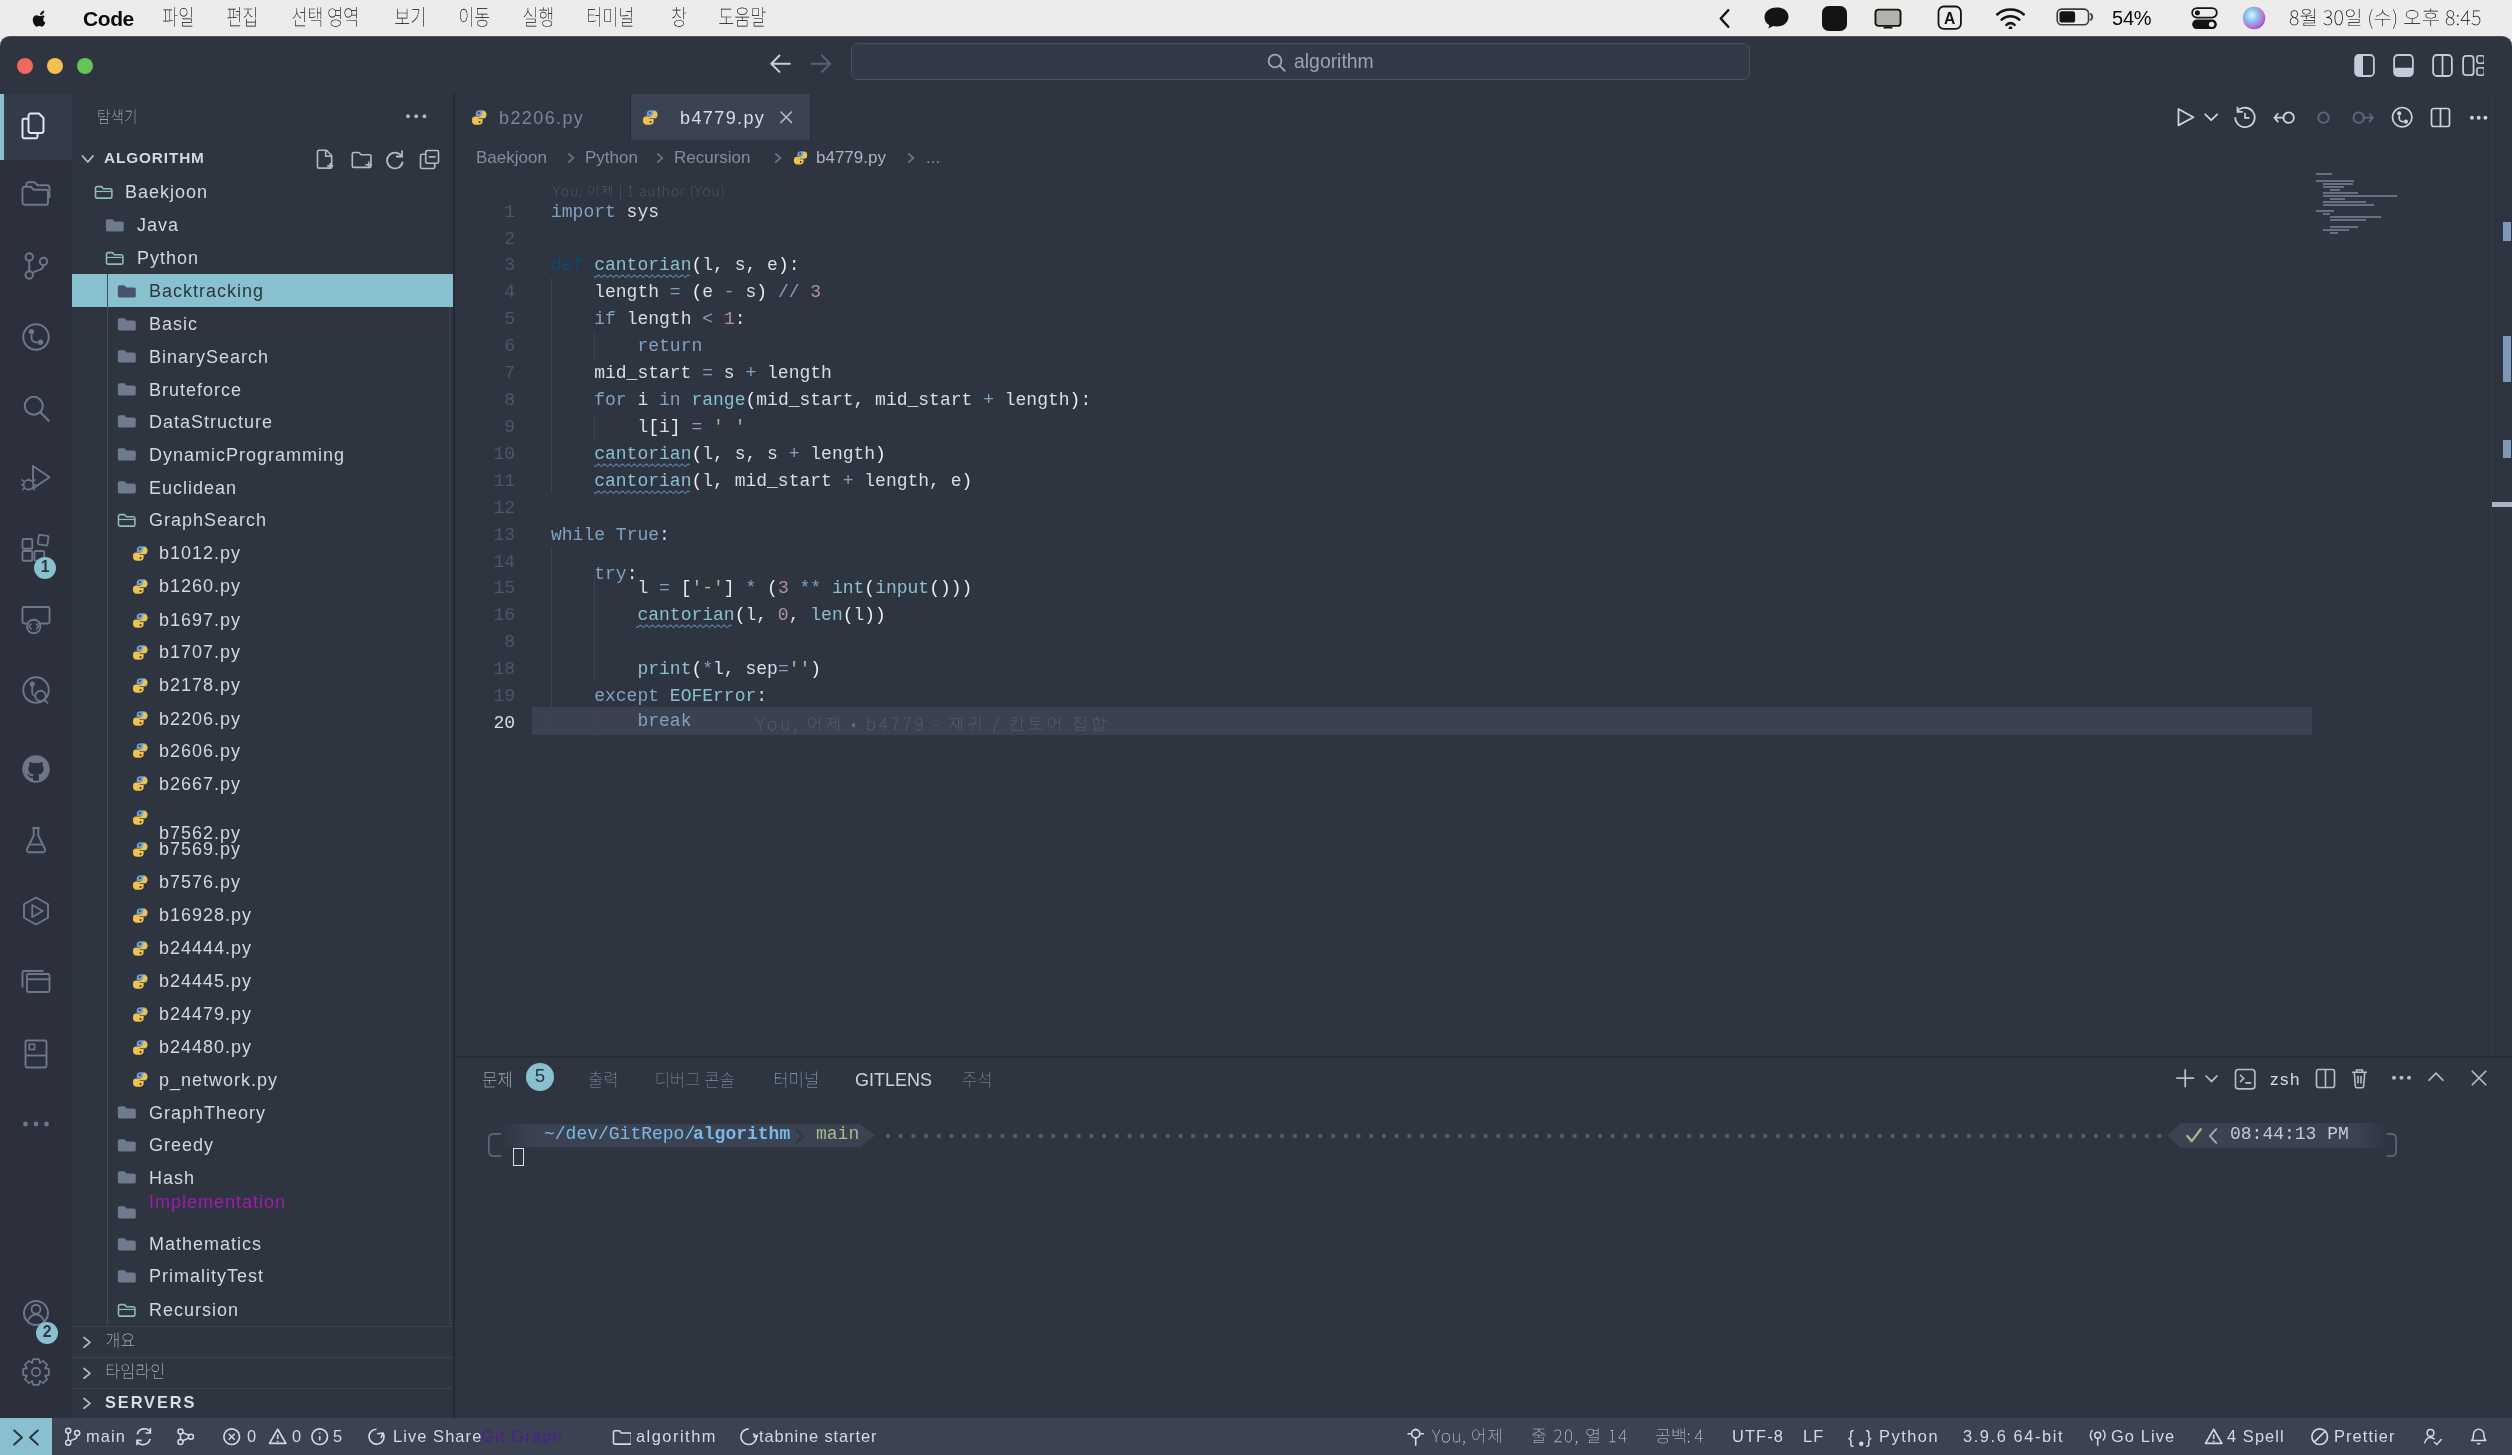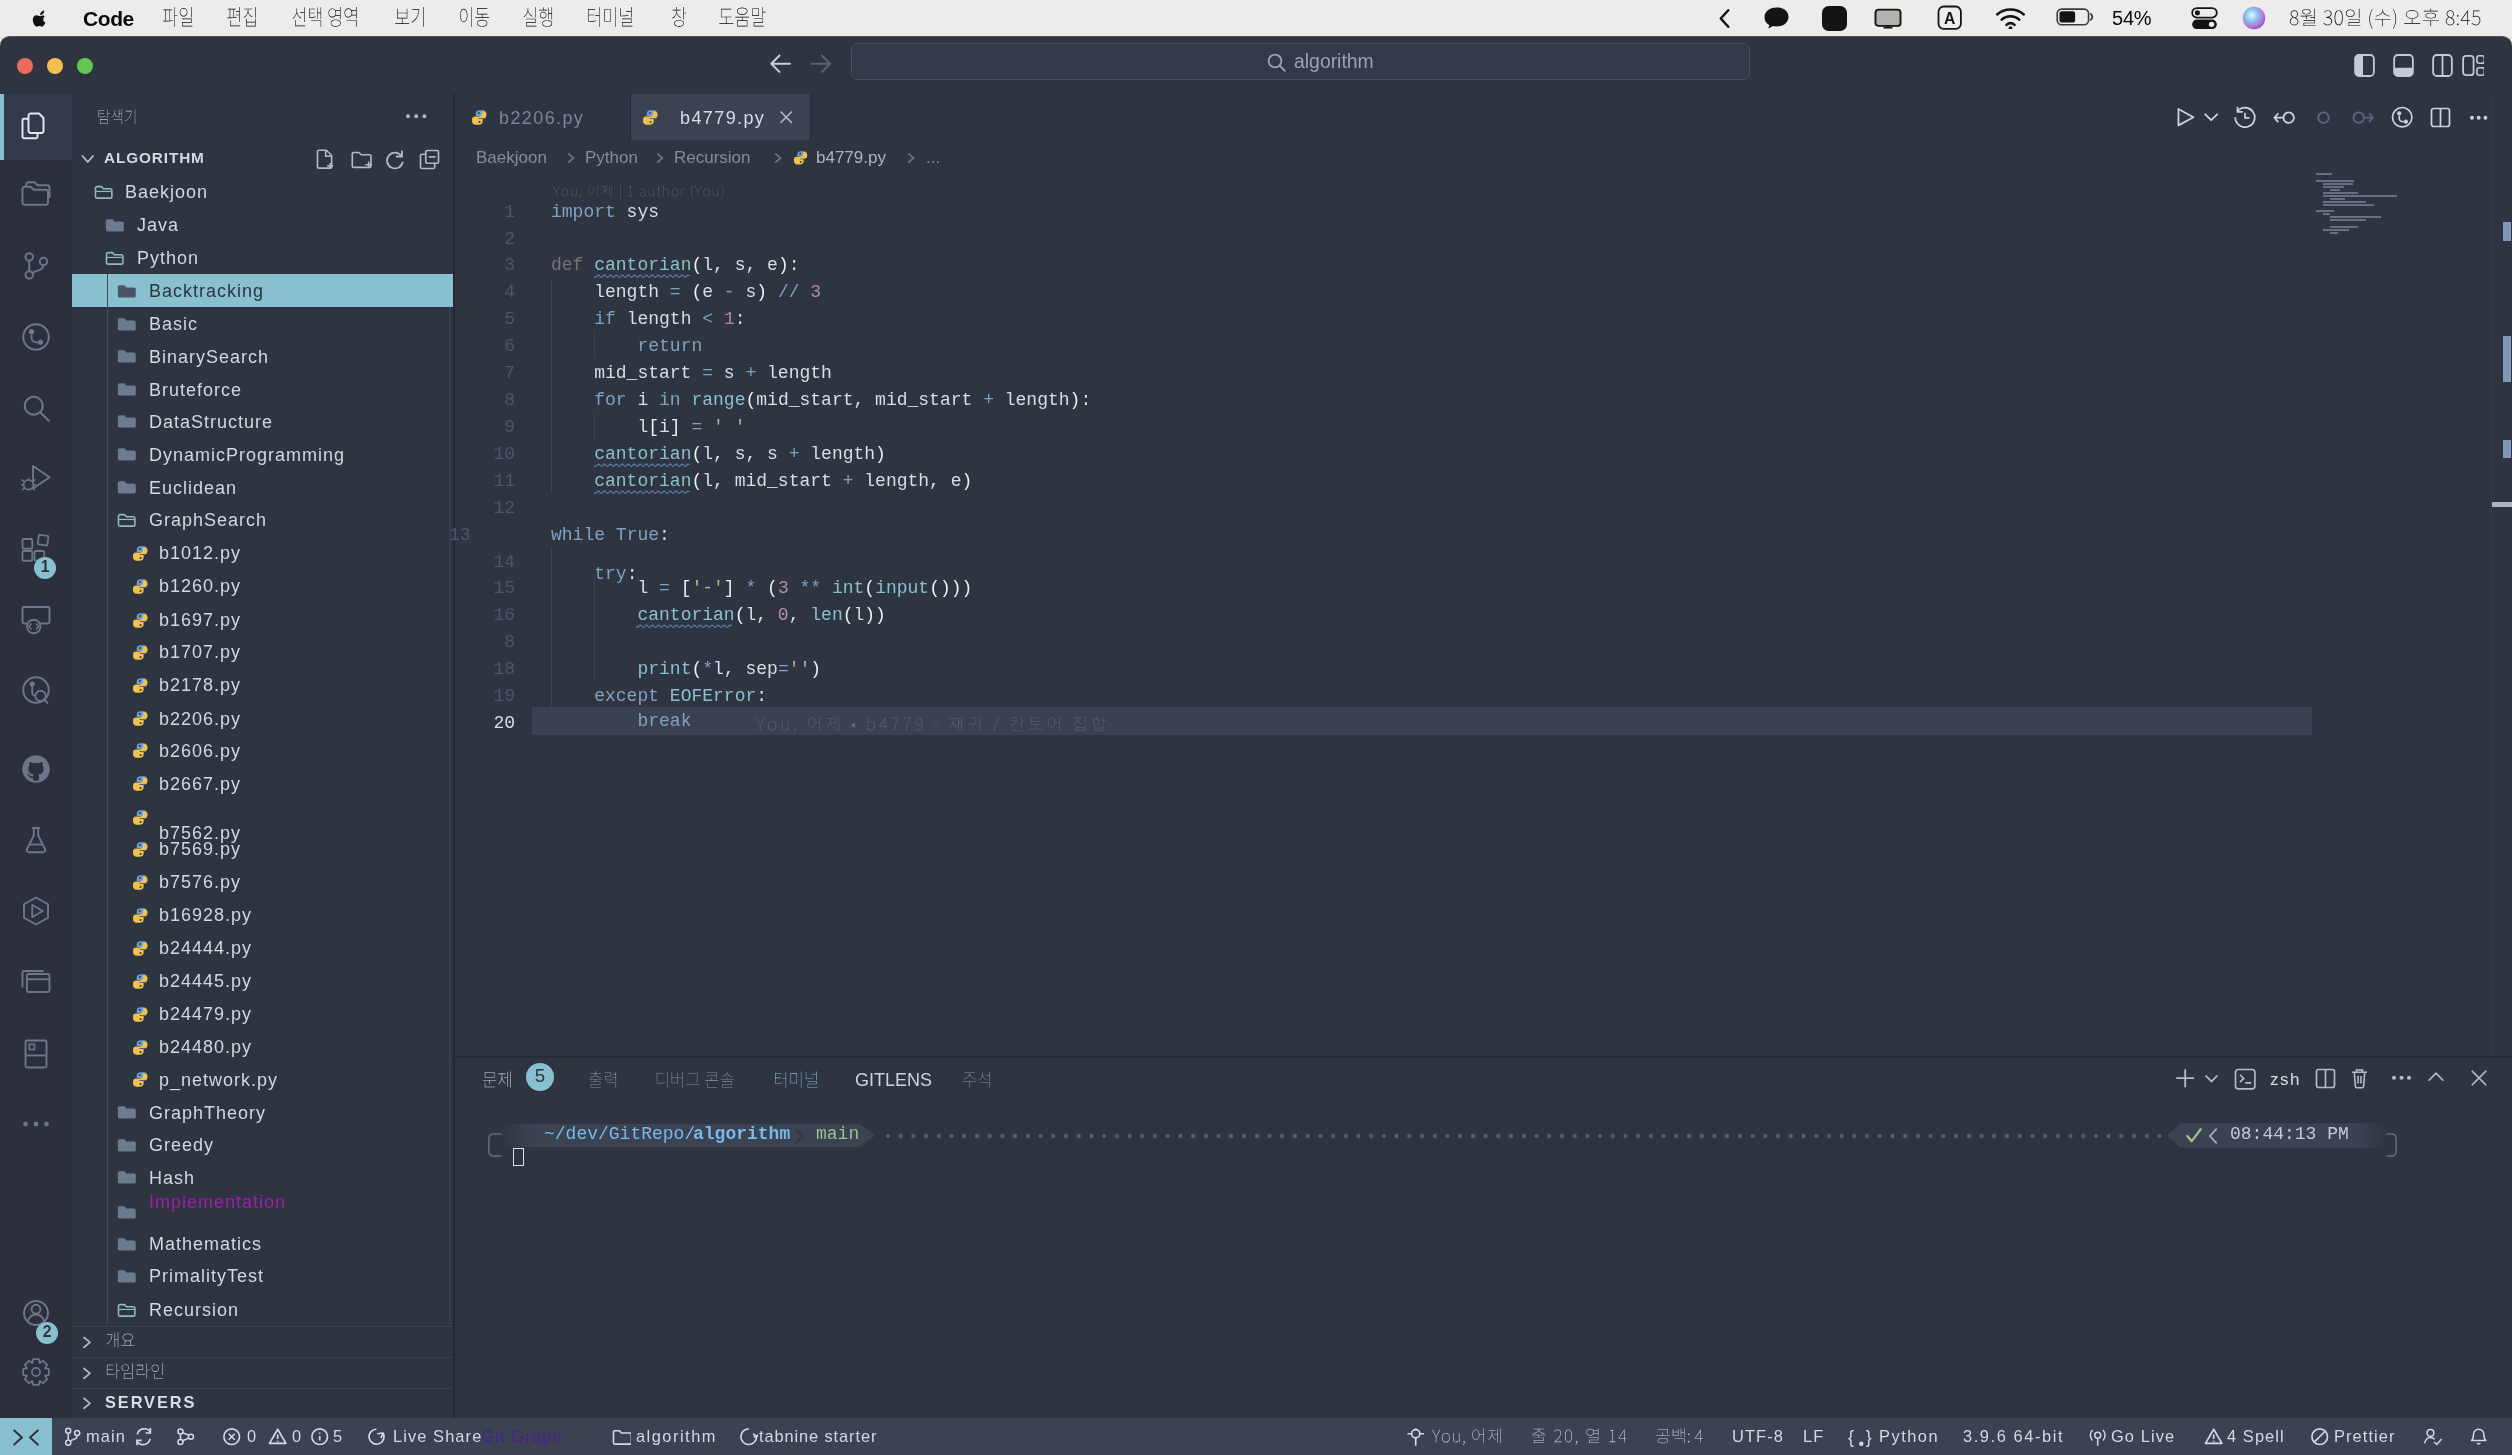--- a/index.html
+++ b/index.html
@@ -543,39 +543,39 @@
 <div class="a" style="left:594px;top:413px;width:0.7px;height:27px;background:#3b4252"></div>
 <div class="a" style="left:594px;top:574px;width:0.7px;height:108px;background:#3b4252"></div>
 <div class="a" style="left:594px;top:709px;width:0.7px;height:27px;background:#3b4252"></div>
 <svg class="a" style="left:553px;top:182px" width="174" height="18.5" viewBox="0 -19 233 24.7">
     <path d="M4.2 0V-5.7L0.1 -13.8H0.8L3 -9.3Q3.4 -8.6 3.8 -7.9Q4.1 -7.1 4.5 -6.4H4.6Q5 -7.1 5.4 -7.9Q5.8 -8.6 6.2 -9.3L8.4 -13.8H9.1L4.9 -5.7V0Z M15.8 0.2Q14.6 0.2 13.6 -0.4Q12.6 -1 12 -2.2Q11.4 -3.3 11.4 -5Q11.4 -6.7 12 -7.8Q12.6 -9 13.6 -9.6Q14.6 -10.3 15.8 -10.3Q16.7 -10.3 17.5 -9.9Q18.3 -9.6 19 -8.9Q19.6 -8.2 19.9 -7.2Q20.3 -6.2 20.3 -5Q20.3 -3.3 19.7 -2.2Q19 -1 18 -0.4Q17 0.2 15.8 0.2ZM15.8 -0.4Q16.9 -0.4 17.7 -1Q18.6 -1.5 19.1 -2.6Q19.6 -3.6 19.6 -5Q19.6 -6.4 19.1 -7.4Q18.6 -8.5 17.7 -9Q16.9 -9.6 15.8 -9.6Q14.8 -9.6 13.9 -9Q13.1 -8.5 12.6 -7.4Q12.1 -6.4 12.1 -5Q12.1 -3.6 12.6 -2.6Q13.1 -1.5 13.9 -1Q14.8 -0.4 15.8 -0.4Z M27.3 0.2Q25.8 0.2 25.1 -0.7Q24.3 -1.6 24.3 -3.6V-10H25V-3.6Q25 -2 25.6 -1.2Q26.1 -0.4 27.4 -0.4Q28.3 -0.4 29.1 -0.9Q29.9 -1.4 30.8 -2.5V-10H31.5V0H30.9L30.8 -1.7H30.8Q30 -0.8 29.2 -0.3Q28.4 0.2 27.3 0.2Z M35.8 3.2 35.6 2.6Q36.2 2.3 36.7 1.6Q37.1 0.9 37.1 0L36.8 -1.1L37.5 -0.2Q37.4 0 37.2 0.1Q37 0.1 36.8 0.1Q36.5 0.1 36.3 -0.1Q36.1 -0.3 36.1 -0.6Q36.1 -1 36.3 -1.2Q36.5 -1.4 36.8 -1.4Q37.3 -1.4 37.5 -1.1Q37.8 -0.7 37.8 -0.1Q37.8 1 37.2 1.8Q36.6 2.7 35.8 3.2Z M50.8 -14.1Q52 -14.1 52.9 -13.4Q53.8 -12.7 54.3 -11.4Q54.8 -10.1 54.8 -8.4Q54.8 -6.6 54.3 -5.4Q53.8 -4.1 52.9 -3.4Q52 -2.7 50.8 -2.7Q49.6 -2.7 48.7 -3.4Q47.8 -4.1 47.3 -5.4Q46.8 -6.6 46.8 -8.4Q46.8 -10.1 47.3 -11.4Q47.8 -12.7 48.7 -13.4Q49.6 -14.1 50.8 -14.1ZM50.8 -13.5Q49.8 -13.5 49 -12.9Q48.2 -12.2 47.8 -11Q47.4 -9.9 47.4 -8.4Q47.4 -6.9 47.8 -5.7Q48.2 -4.5 49 -3.9Q49.8 -3.2 50.8 -3.2Q51.8 -3.2 52.6 -3.9Q53.4 -4.5 53.8 -5.7Q54.2 -6.9 54.2 -8.4Q54.2 -9.9 53.8 -11Q53.4 -12.2 52.6 -12.9Q51.8 -13.5 50.8 -13.5ZM59.4 -15.5H60V1.3H59.4ZM54.5 -8.7H59.7V-8.2H54.5Z M78.5 -15.5H79.1V1.3H78.5ZM71.7 -9.2H75.4V-8.6H71.7ZM75.1 -15H75.7V0.3H75.1ZM68.9 -13H69.5V-10.5Q69.5 -9.1 69.2 -7.9Q68.8 -6.6 68.3 -5.6Q67.7 -4.5 67 -3.7Q66.2 -2.8 65.4 -2.3L65 -2.8Q66.1 -3.4 67 -4.6Q67.9 -5.8 68.4 -7.3Q68.9 -8.8 68.9 -10.5ZM69 -13H69.5V-10.5Q69.5 -8.9 70.1 -7.5Q70.6 -6.1 71.5 -4.9Q72.3 -3.8 73.4 -3.2L73 -2.7Q71.9 -3.4 71 -4.6Q70.1 -5.8 69.5 -7.3Q69 -8.8 69 -10.5ZM65.3 -13.3H73.1V-12.7H65.3Z M89.8 5.2V-15.7H90.4V5.2Z M100.6 0V-0.6H103.7V-12.5H101.3V-13Q102.1 -13.1 102.8 -13.3Q103.4 -13.5 103.8 -13.8H104.4V-0.6H107.4V0Z M119.2 0.2Q118.4 0.2 117.7 -0Q117.1 -0.3 116.7 -0.9Q116.3 -1.5 116.3 -2.5Q116.3 -4.1 117.9 -5Q119.4 -5.9 122.8 -6.3Q122.9 -7.1 122.7 -7.8Q122.5 -8.6 122 -9.1Q121.4 -9.6 120.4 -9.6Q119.3 -9.6 118.5 -9.2Q117.6 -8.8 117.1 -8.4L116.8 -9Q117.1 -9.2 117.7 -9.5Q118.2 -9.8 118.9 -10Q119.6 -10.3 120.4 -10.3Q121.6 -10.3 122.3 -9.7Q123 -9.2 123.2 -8.4Q123.5 -7.5 123.5 -6.5V0H122.9L122.8 -1.3H122.8Q122 -0.7 121.1 -0.2Q120.2 0.2 119.2 0.2ZM119.2 -0.4Q120.1 -0.4 121 -0.8Q121.8 -1.2 122.8 -2.1V-5.7Q120.7 -5.4 119.4 -5Q118.1 -4.6 117.5 -4Q117 -3.3 117 -2.5Q117 -1.3 117.7 -0.9Q118.3 -0.4 119.2 -0.4Z M131.2 0.2Q129.6 0.2 128.9 -0.7Q128.1 -1.6 128.1 -3.6V-10H128.8V-3.6Q128.8 -2 129.4 -1.2Q130 -0.4 131.2 -0.4Q132.2 -0.4 132.9 -0.9Q133.7 -1.4 134.6 -2.5V-10H135.3V0H134.7L134.6 -1.7H134.6Q133.8 -0.8 133 -0.3Q132.2 0.2 131.2 0.2Z M143 0.2Q142 0.2 141.5 -0.1Q141 -0.5 140.8 -1.1Q140.6 -1.8 140.6 -2.7V-9.4H139V-9.9L140.6 -10L140.7 -12.9H141.3V-10H144.2V-9.4H141.3V-2.6Q141.3 -1.6 141.6 -1Q141.9 -0.4 143 -0.4Q143.3 -0.4 143.7 -0.5Q144 -0.6 144.3 -0.7L144.5 -0.1Q144.1 0 143.7 0.1Q143.2 0.2 143 0.2Z M147.8 0V-15.1H148.5V-10.6V-8.4Q149.3 -9.2 150.1 -9.7Q151 -10.3 152 -10.3Q153.5 -10.3 154.3 -9.3Q155 -8.4 155 -6.4V0H154.3V-6.3Q154.3 -8 153.8 -8.8Q153.2 -9.6 151.9 -9.6Q151 -9.6 150.2 -9.1Q149.5 -8.6 148.5 -7.7V0Z M163.4 0.2Q162.2 0.2 161.2 -0.4Q160.2 -1 159.6 -2.2Q159 -3.3 159 -5Q159 -6.7 159.6 -7.8Q160.2 -9 161.2 -9.6Q162.2 -10.3 163.4 -10.3Q164.3 -10.3 165.1 -9.9Q165.9 -9.6 166.6 -8.9Q167.2 -8.2 167.5 -7.2Q167.9 -6.2 167.9 -5Q167.9 -3.3 167.3 -2.2Q166.6 -1 165.6 -0.4Q164.6 0.2 163.4 0.2ZM163.4 -0.4Q164.5 -0.4 165.3 -1Q166.2 -1.5 166.7 -2.6Q167.2 -3.6 167.2 -5Q167.2 -6.4 166.7 -7.4Q166.2 -8.5 165.3 -9Q164.5 -9.6 163.4 -9.6Q162.4 -9.6 161.5 -9Q160.7 -8.5 160.2 -7.4Q159.7 -6.4 159.7 -5Q159.7 -3.6 160.2 -2.6Q160.7 -1.5 161.5 -1Q162.4 -0.4 163.4 -0.4Z M172.1 0V-10H172.7L172.8 -8.1H172.8Q173.3 -9 174 -9.7Q174.7 -10.3 175.6 -10.3Q175.9 -10.3 176.1 -10.2Q176.4 -10.2 176.6 -10.1L176.4 -9.4Q176.2 -9.5 176 -9.6Q175.8 -9.6 175.5 -9.6Q174.9 -9.6 174.1 -9Q173.4 -8.4 172.8 -6.9V0Z M187.5 3.6Q186.3 1.6 185.5 -0.8Q184.8 -3.1 184.8 -5.8Q184.8 -8.6 185.5 -10.9Q186.3 -13.2 187.5 -15.3L187.9 -15Q186.7 -13 186.1 -10.7Q185.4 -8.3 185.4 -5.8Q185.4 -3.3 186.1 -1Q186.7 1.4 187.9 3.4Z M193.9 0V-5.7L189.8 -13.8H190.5L192.7 -9.3Q193.1 -8.6 193.5 -7.9Q193.8 -7.1 194.2 -6.4H194.3Q194.7 -7.1 195.1 -7.9Q195.5 -8.6 195.8 -9.3L198.1 -13.8H198.8L194.6 -5.7V0Z M205.5 0.2Q204.3 0.2 203.3 -0.4Q202.3 -1 201.7 -2.2Q201.1 -3.3 201.1 -5Q201.1 -6.7 201.7 -7.8Q202.3 -9 203.3 -9.6Q204.3 -10.3 205.5 -10.3Q206.4 -10.3 207.2 -9.9Q208 -9.6 208.6 -8.9Q209.3 -8.2 209.6 -7.2Q210 -6.2 210 -5Q210 -3.3 209.3 -2.2Q208.7 -1 207.7 -0.4Q206.7 0.2 205.5 0.2ZM205.5 -0.4Q206.6 -0.4 207.4 -1Q208.3 -1.5 208.8 -2.6Q209.3 -3.6 209.3 -5Q209.3 -6.4 208.8 -7.4Q208.3 -8.5 207.4 -9Q206.6 -9.6 205.5 -9.6Q204.5 -9.6 203.6 -9Q202.8 -8.5 202.3 -7.4Q201.8 -6.4 201.8 -5Q201.8 -3.6 202.3 -2.6Q202.8 -1.5 203.6 -1Q204.5 -0.4 205.5 -0.4Z M217 0.2Q215.5 0.2 214.8 -0.7Q214 -1.6 214 -3.6V-10H214.7V-3.6Q214.7 -2 215.3 -1.2Q215.8 -0.4 217.1 -0.4Q218 -0.4 218.8 -0.9Q219.6 -1.4 220.5 -2.5V-10H221.2V0H220.6L220.5 -1.7H220.5Q219.7 -0.8 218.9 -0.3Q218.1 0.2 217 0.2Z M225.3 3.6 224.9 3.4Q226.1 1.4 226.8 -1Q227.4 -3.3 227.4 -5.8Q227.4 -8.3 226.8 -10.7Q226.1 -13 224.9 -15L225.3 -15.3Q226.6 -13.2 227.3 -10.9Q228 -8.6 228 -5.8Q228 -3.1 227.3 -0.8Q226.6 1.6 225.3 3.6Z" fill="#5a6478"></path>
   </svg>
 <div class="a" style="left:449px;top:203px;font:400 18px 'Liberation Mono', monospace;line-height:1;color:#4c566a;white-space:pre;"><span style="display:inline-block;width:66px;text-align:right">1</span></div>
 <div class="a" style="left:551px;top:203px;font:400 18px 'Liberation Mono', monospace;line-height:1;color:#d8dee9;white-space:pre;"><span style="color:#81a1c1">import</span><span style="color:#d8dee9"> sys</span></div>
 <div class="a" style="left:449px;top:230px;font:400 18px 'Liberation Mono', monospace;line-height:1;color:#4c566a;white-space:pre;"><span style="display:inline-block;width:66px;text-align:right">2</span></div>
 <div class="a" style="left:449px;top:256px;font:400 18px 'Liberation Mono', monospace;line-height:1;color:#4c566a;white-space:pre;"><span style="display:inline-block;width:66px;text-align:right">3</span></div>
-<div class="a" style="left:551px;top:256px;font:400 18px 'Liberation Mono', monospace;line-height:1;color:#d8dee9;white-space:pre;"><span style="color:#737373">def </span><span style="color:#88c0d0">cantorian</span><span style="color:#eceff4">(</span><span style="color:#d8dee9">l, s, e</span><span style="color:#eceff4">)</span><span style="color:#d8dee9">:</span></div>
+<div class="a" style="left:551px;top:256px;font:400 18px 'Liberation Mono', monospace;line-height:1;color:#d8dee9;white-space:pre;"><span style="color:#0c4a6e">def </span><span style="color:#88c0d0">cantorian</span><span style="color:#eceff4">(</span><span style="color:#d8dee9">l, s, e</span><span style="color:#eceff4">)</span><span style="color:#d8dee9">:</span></div>
 <div class="a" style="left:449px;top:283px;font:400 18px 'Liberation Mono', monospace;line-height:1;color:#4c566a;white-space:pre;"><span style="display:inline-block;width:66px;text-align:right">4</span></div>
 <div class="a" style="left:551px;top:283px;font:400 18px 'Liberation Mono', monospace;line-height:1;color:#d8dee9;white-space:pre;"><span style="color:#d8dee9">    length </span><span style="color:#81a1c1">=</span><span style="color:#eceff4"> (</span><span style="color:#d8dee9">e </span><span style="color:#81a1c1">-</span><span style="color:#d8dee9"> s</span><span style="color:#eceff4">) </span><span style="color:#81a1c1">//</span><span style="color:#d8dee9"> </span><span style="color:#b48ead">3</span></div>
 <div class="a" style="left:449px;top:310px;font:400 18px 'Liberation Mono', monospace;line-height:1;color:#4c566a;white-space:pre;"><span style="display:inline-block;width:66px;text-align:right">5</span></div>
 <div class="a" style="left:551px;top:310px;font:400 18px 'Liberation Mono', monospace;line-height:1;color:#d8dee9;white-space:pre;"><span style="color:#d8dee9">    </span><span style="color:#81a1c1">if</span><span style="color:#d8dee9"> length </span><span style="color:#81a1c1">&lt;</span><span style="color:#d8dee9"> </span><span style="color:#b48ead">1</span><span style="color:#d8dee9">:</span></div>
 <div class="a" style="left:449px;top:337px;font:400 18px 'Liberation Mono', monospace;line-height:1;color:#4c566a;white-space:pre;"><span style="display:inline-block;width:66px;text-align:right">6</span></div>
 <div class="a" style="left:551px;top:337px;font:400 18px 'Liberation Mono', monospace;line-height:1;color:#d8dee9;white-space:pre;"><span style="color:#d8dee9">        </span><span style="color:#81a1c1">return</span></div>
 <div class="a" style="left:449px;top:364px;font:400 18px 'Liberation Mono', monospace;line-height:1;color:#4c566a;white-space:pre;"><span style="display:inline-block;width:66px;text-align:right">7</span></div>
 <div class="a" style="left:551px;top:364px;font:400 18px 'Liberation Mono', monospace;line-height:1;color:#d8dee9;white-space:pre;"><span style="color:#d8dee9">    mid_start </span><span style="color:#81a1c1">=</span><span style="color:#d8dee9"> s </span><span style="color:#81a1c1">+</span><span style="color:#d8dee9"> length</span></div>
 <div class="a" style="left:449px;top:391px;font:400 18px 'Liberation Mono', monospace;line-height:1;color:#4c566a;white-space:pre;"><span style="display:inline-block;width:66px;text-align:right">8</span></div>
 <div class="a" style="left:551px;top:391px;font:400 18px 'Liberation Mono', monospace;line-height:1;color:#d8dee9;white-space:pre;"><span style="color:#d8dee9">    </span><span style="color:#81a1c1">for</span><span style="color:#d8dee9"> i </span><span style="color:#81a1c1">in</span><span style="color:#d8dee9"> </span><span style="color:#88c0d0">range</span><span style="color:#eceff4">(</span><span style="color:#d8dee9">mid_start, mid_start </span><span style="color:#81a1c1">+</span><span style="color:#d8dee9"> length</span><span style="color:#eceff4">)</span><span style="color:#d8dee9">:</span></div>
 <div class="a" style="left:449px;top:418px;font:400 18px 'Liberation Mono', monospace;line-height:1;color:#4c566a;white-space:pre;"><span style="display:inline-block;width:66px;text-align:right">9</span></div>
 <div class="a" style="left:551px;top:418px;font:400 18px 'Liberation Mono', monospace;line-height:1;color:#d8dee9;white-space:pre;"><span style="color:#d8dee9">        l</span><span style="color:#eceff4">[</span><span style="color:#d8dee9">i</span><span style="color:#eceff4">] </span><span style="color:#81a1c1">=</span><span style="color:#d8dee9"> </span><span style="color:#a3be8c">' '</span></div>
 <div class="a" style="left:449px;top:445px;font:400 18px 'Liberation Mono', monospace;line-height:1;color:#4c566a;white-space:pre;"><span style="display:inline-block;width:66px;text-align:right">10</span></div>
 <div class="a" style="left:551px;top:445px;font:400 18px 'Liberation Mono', monospace;line-height:1;color:#d8dee9;white-space:pre;"><span style="color:#d8dee9">    </span><span style="color:#88c0d0">cantorian</span><span style="color:#eceff4">(</span><span style="color:#d8dee9">l, s, s </span><span style="color:#81a1c1">+</span><span style="color:#d8dee9"> length</span><span style="color:#eceff4">)</span></div>
 <div class="a" style="left:449px;top:472px;font:400 18px 'Liberation Mono', monospace;line-height:1;color:#4c566a;white-space:pre;"><span style="display:inline-block;width:66px;text-align:right">11</span></div>
 <div class="a" style="left:551px;top:472px;font:400 18px 'Liberation Mono', monospace;line-height:1;color:#d8dee9;white-space:pre;"><span style="color:#d8dee9">    </span><span style="color:#88c0d0">cantorian</span><span style="color:#eceff4">(</span><span style="color:#d8dee9">l, mid_start </span><span style="color:#81a1c1">+</span><span style="color:#d8dee9"> length, e</span><span style="color:#eceff4">)</span></div>
 <div class="a" style="left:449px;top:499px;font:400 18px 'Liberation Mono', monospace;line-height:1;color:#4c566a;white-space:pre;"><span style="display:inline-block;width:66px;text-align:right">12</span></div>
-<div class="a" style="left:449px;top:526px;font:400 18px 'Liberation Mono', monospace;line-height:1;color:#4c566a;white-space:pre;"><span style="display:inline-block;width:66px;">13</span></div>
+<div class="a" style="left:449px;top:526px;font:400 18px 'Liberation Mono', monospace;line-height:1;color:#4c566a;white-space:pre;"><span style="display:inline-block;width:66px;text-align:right">13</span></div>
 <div class="a" style="left:551px;top:526px;font:400 18px 'Liberation Mono', monospace;line-height:1;color:#d8dee9;white-space:pre;"><span style="color:#81a1c1">while</span><span style="color:#d8dee9"> </span><span style="color:#81a1c1">True</span><span style="color:#d8dee9">:</span></div>
 <div class="a" style="left:449px;top:553px;font:400 18px 'Liberation Mono', monospace;line-height:1;color:#4c566a;white-space:pre;"><span style="display:inline-block;width:66px;text-align:right">14</span></div>
 <div class="a" style="left:551px;top:553px;font:400 18px 'Liberation Mono', monospace;line-height:1;color:#d8dee9;white-space:pre;margin-top:12px;"><span style="color:#d8dee9">    </span><span style="color:#81a1c1">try</span><span style="color:#d8dee9">:</span></div>
 <div class="a" style="left:449px;top:579px;font:400 18px 'Liberation Mono', monospace;line-height:1;color:#4c566a;white-space:pre;"><span style="display:inline-block;width:66px;text-align:right">15</span></div>
 <div class="a" style="left:551px;top:579px;font:400 18px 'Liberation Mono', monospace;line-height:1;color:#d8dee9;white-space:pre;"><span style="color:#d8dee9">        l </span><span style="color:#81a1c1">=</span><span style="color:#eceff4"> [</span><span style="color:#a3be8c">'-'</span><span style="color:#eceff4">] </span><span style="color:#81a1c1">*</span><span style="color:#eceff4"> (</span><span style="color:#b48ead">3</span><span style="color:#d8dee9"> </span><span style="color:#81a1c1">**</span><span style="color:#d8dee9"> </span><span style="color:#88c0d0">int</span><span style="color:#eceff4">(</span><span style="color:#88c0d0">input</span><span style="color:#eceff4">())</span><span style="color:#eceff4">)</span></div>
 <div class="a" style="left:449px;top:606px;font:400 18px 'Liberation Mono', monospace;line-height:1;color:#4c566a;white-space:pre;"><span style="display:inline-block;width:66px;text-align:right">16</span></div>
 <div class="a" style="left:551px;top:606px;font:400 18px 'Liberation Mono', monospace;line-height:1;color:#d8dee9;white-space:pre;"><span style="color:#d8dee9">        </span><span style="color:#88c0d0">cantorian</span><span style="color:#eceff4">(</span><span style="color:#d8dee9">l, </span><span style="color:#b48ead">0</span><span style="color:#d8dee9">, </span><span style="color:#88c0d0">len</span><span style="color:#eceff4">(</span><span style="color:#d8dee9">l</span><span style="color:#eceff4">))</span></div>
 <div class="a" style="left:449px;top:633px;font:400 18px 'Liberation Mono', monospace;line-height:1;color:#4c566a;white-space:pre;"><span style="display:inline-block;width:66px;text-align:right">8</span></div>
 <div class="a" style="left:449px;top:660px;font:400 18px 'Liberation Mono', monospace;line-height:1;color:#4c566a;white-space:pre;"><span style="display:inline-block;width:66px;text-align:right">18</span></div>
 <div class="a" style="left:551px;top:660px;font:400 18px 'Liberation Mono', monospace;line-height:1;color:#d8dee9;white-space:pre;"><span style="color:#d8dee9">        </span><span style="color:#88c0d0">print</span><span style="color:#eceff4">(</span><span style="color:#81a1c1">*</span><span style="color:#d8dee9">l, sep</span><span style="color:#81a1c1">=</span><span style="color:#a3be8c">''</span><span style="color:#eceff4">)</span></div>

